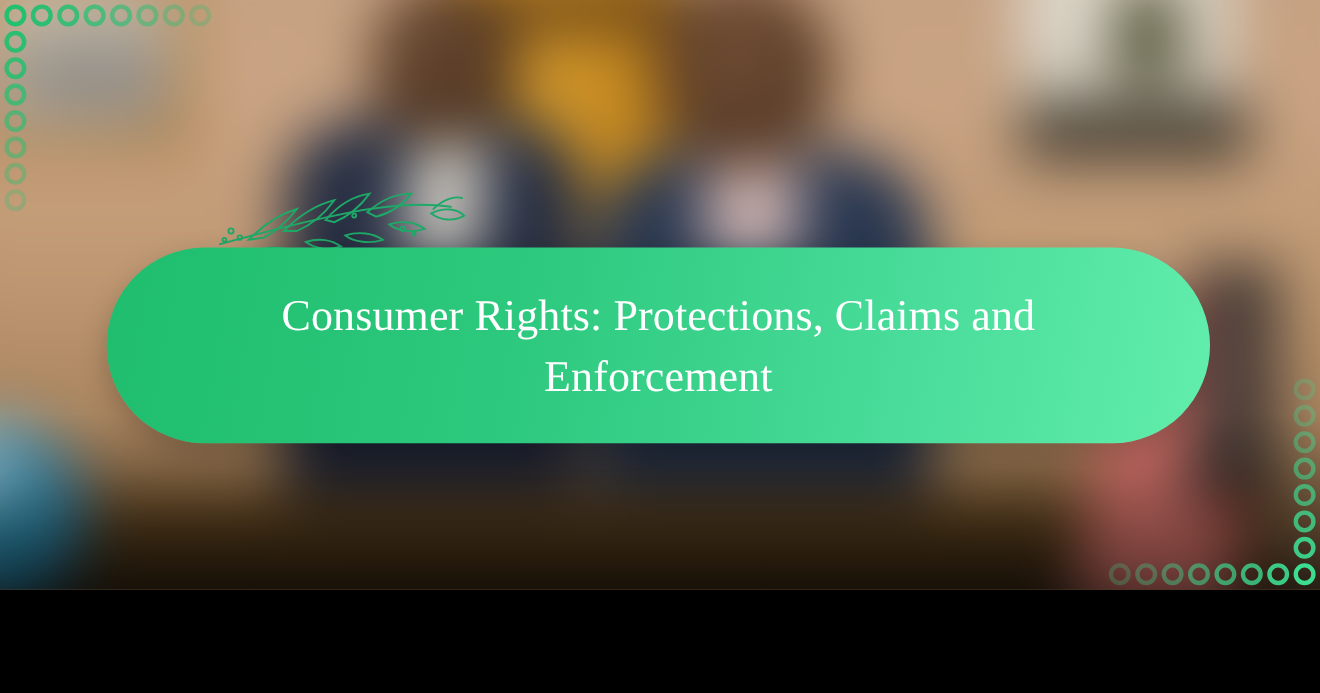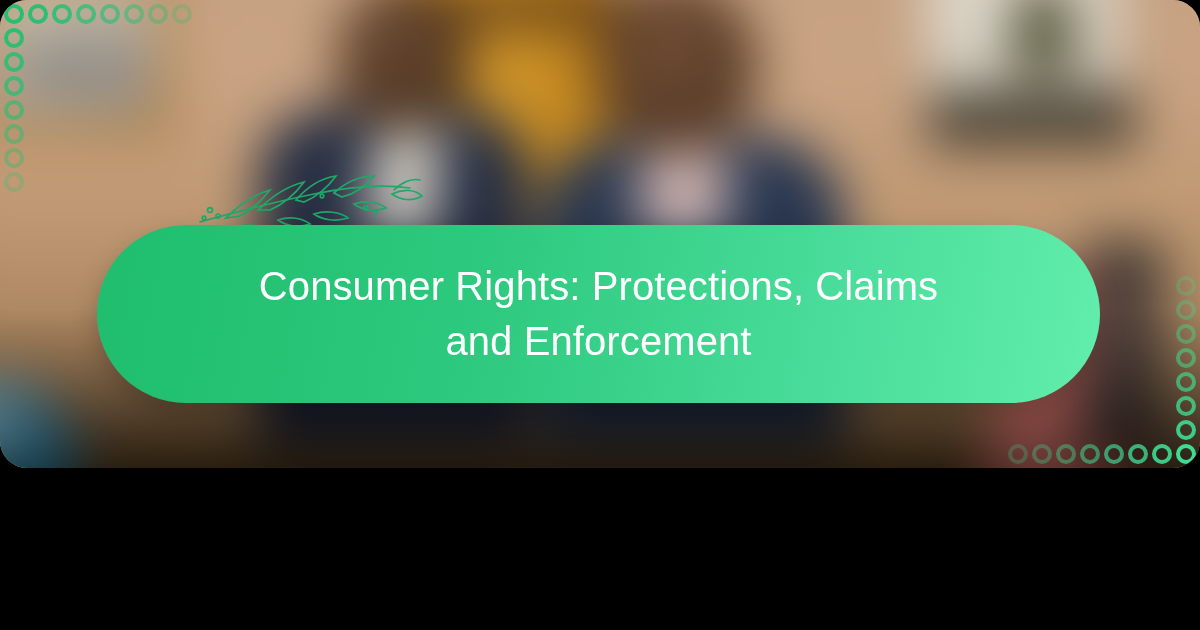--- a/index.html
+++ b/index.html
@@ -3,24 +3,23 @@
 <meta charset="utf-8">
 <style>
   html, body {
     margin: 0;
     padding: 0;
     background: #000;
   }
   #canvas {
     position: relative;
     width: 1200px;
-    height: 468px;
+    height: 536px;
     overflow: hidden;
-    font-family: Liberation Sans, sans-serif;
-    border-radius: 27px;
+    font-family: Liberation Serif, serif;
   }
 
   
   .bg {
     position: absolute;
     inset: 0;
     overflow: hidden;
     background: #b08a60;
   }
   .bg-blurlayer {

